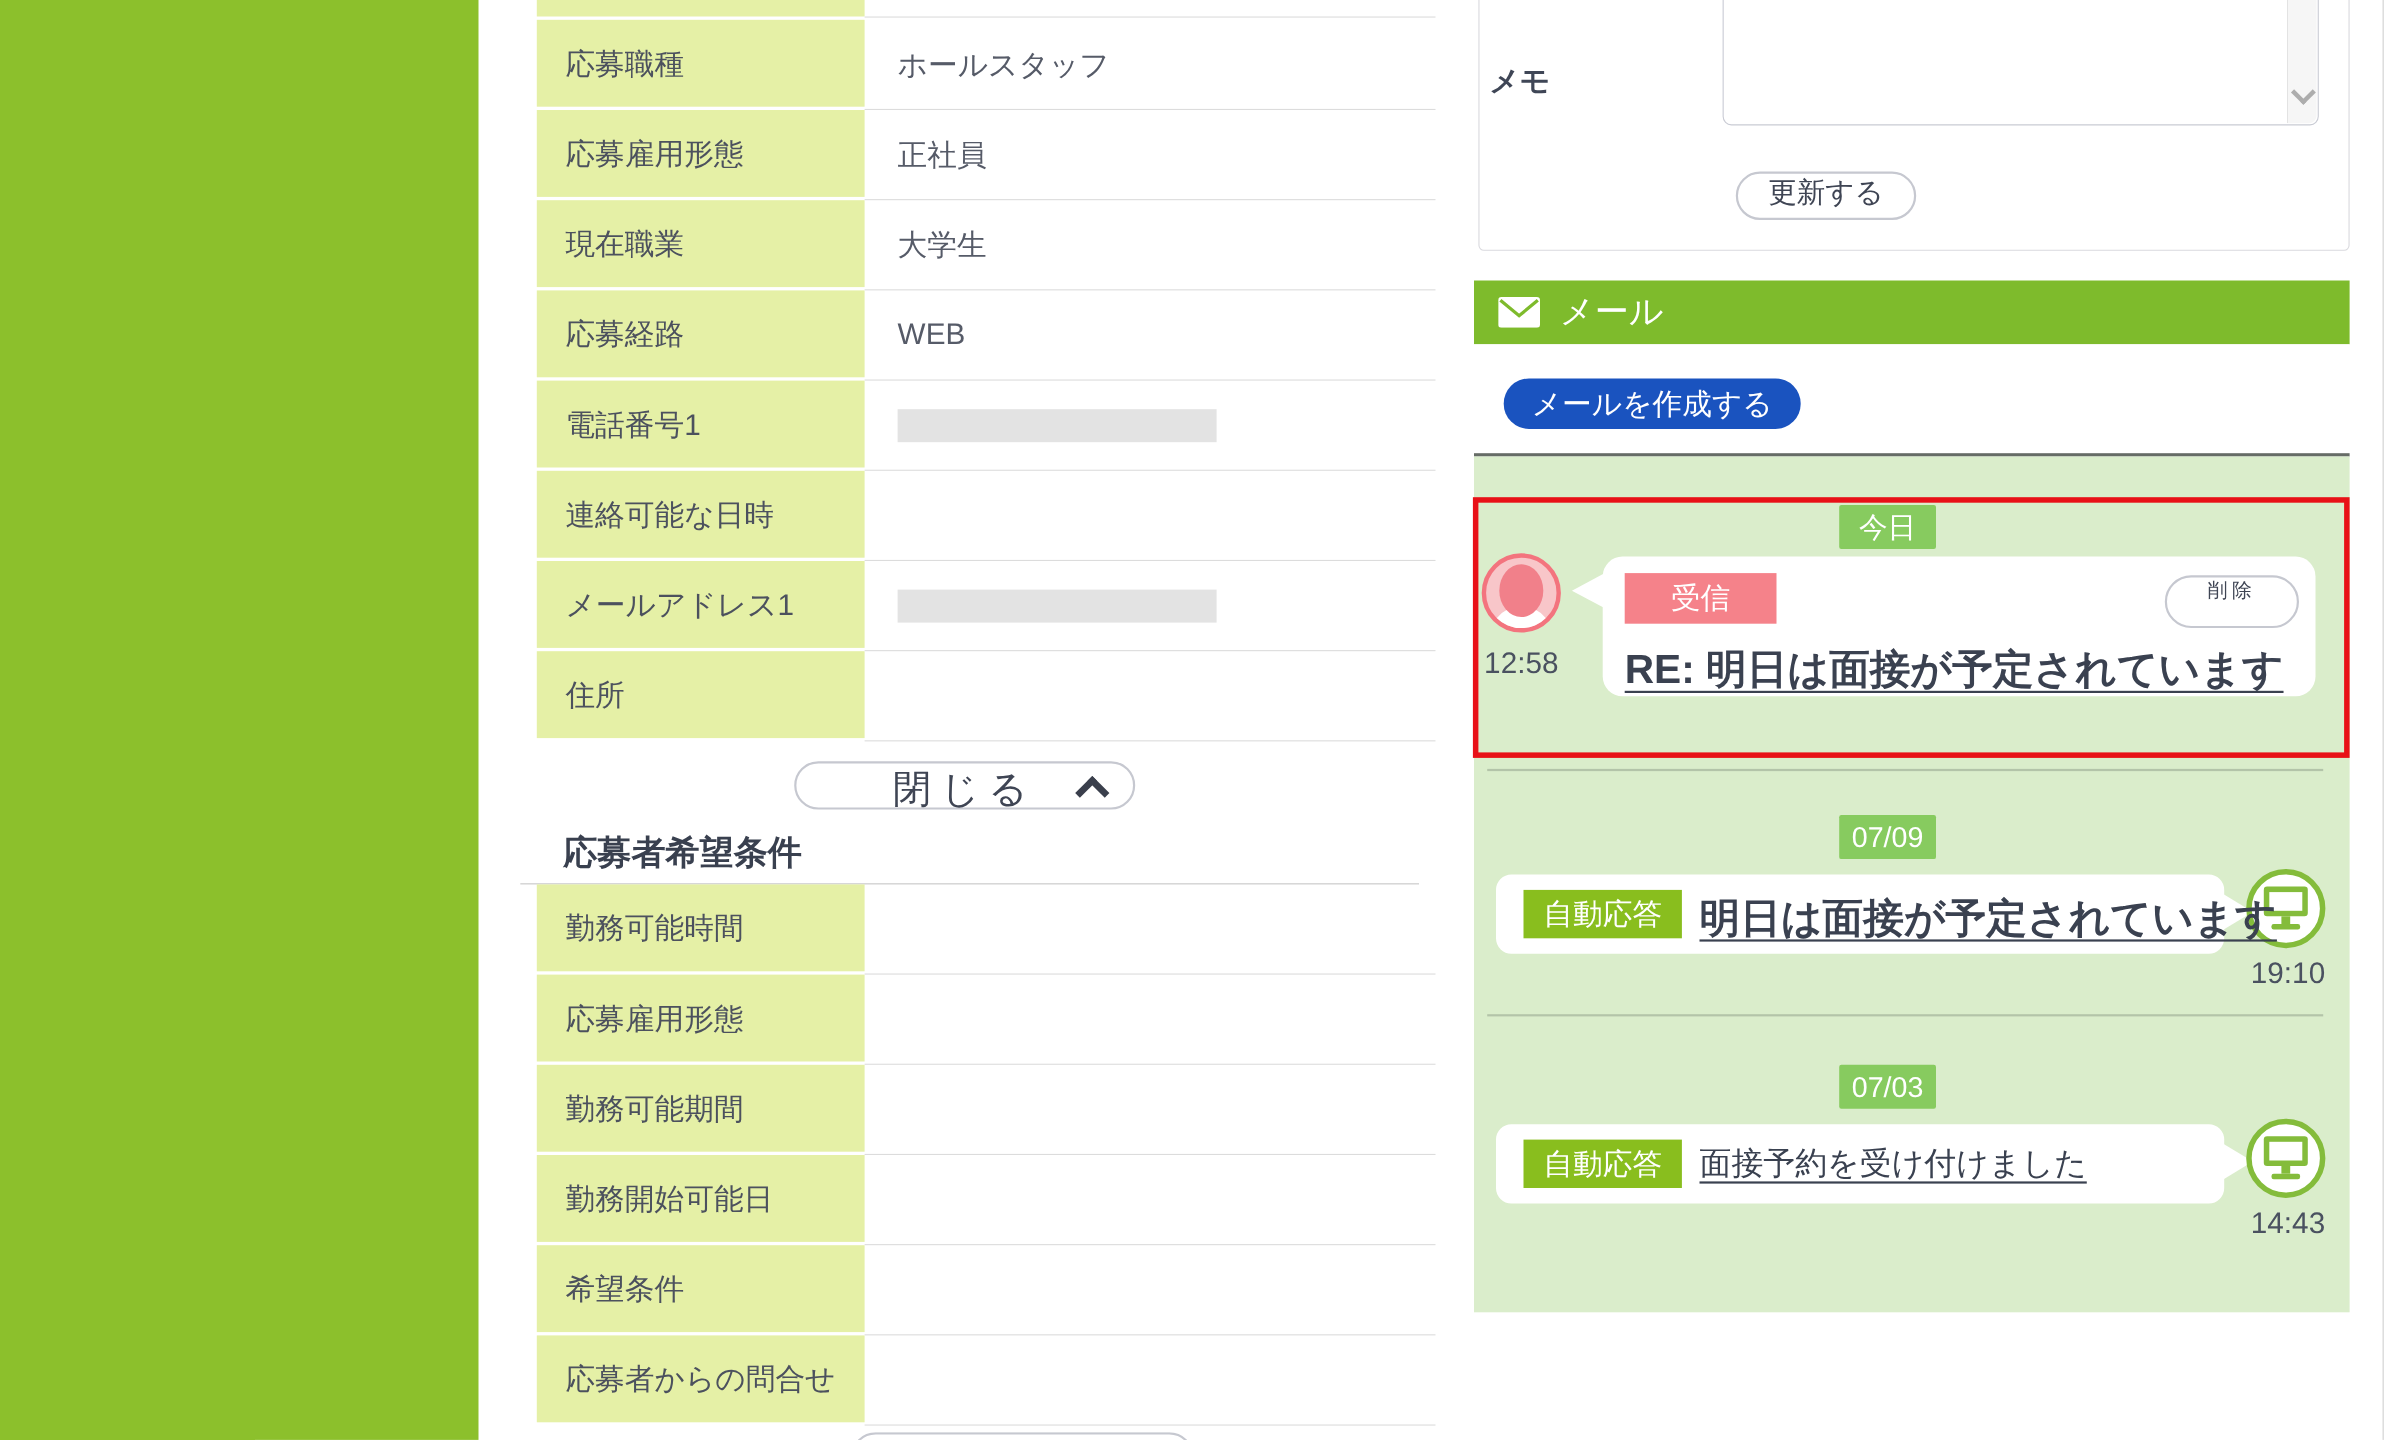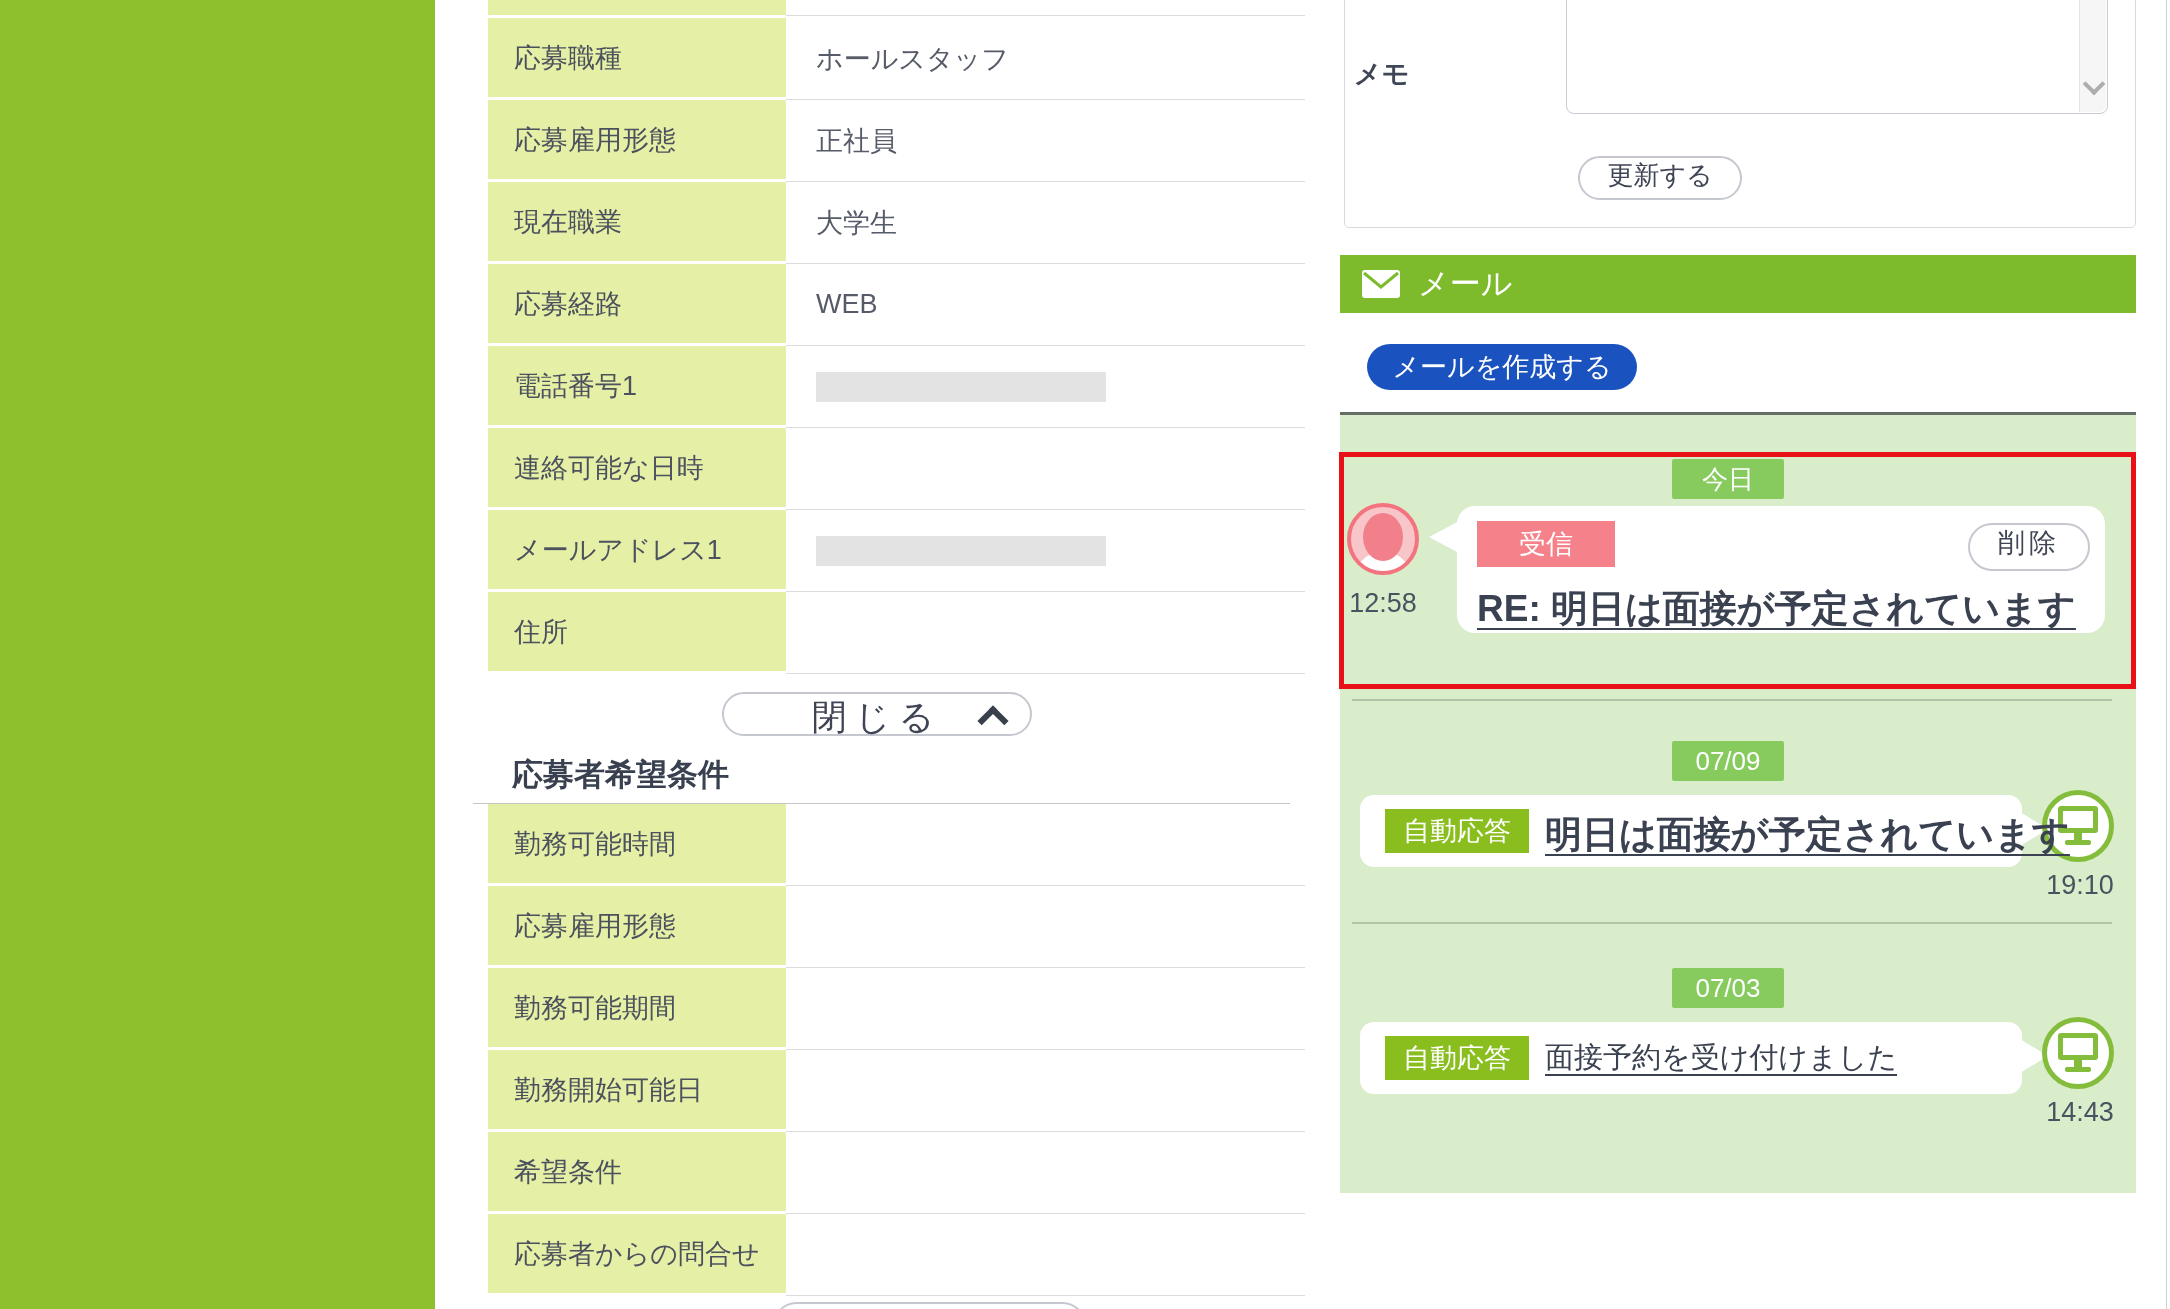--- a/index.html
+++ b/index.html
@@ -58,35 +58,35 @@
   .compose-row{left:1340px;top:313px;width:796px;height:99px;background:#fff;}
   .compose-btn{position:absolute;left:27px;top:31px;width:270px;height:46px;background:#1A53BF;
         border-radius:23px;display:flex;align-items:center;justify-content:center;
         color:#fff;font-size:27px;cursor:pointer;}
   .dark-line{left:1340px;top:412px;width:796px;height:3px;background:#666C66;}
   .mail-list{left:1340px;top:415px;width:796px;height:778px;background:#DAEDCB;}
   .divider{height:2px;background:#B3C4A9;}
 
   .highlight-box{left:1339px;top:452px;width:797px;height:237px;border:5px solid #E81117;
         box-sizing:border-box;background:transparent;z-index:5;}
-  .date-badge{width:112px;height:40px;background:#87CB5F;border-radius:2px;
+  .date-badge{width:88px;height:40px;background:#87CB5F;border-radius:2px;
         display:flex;align-items:center;justify-content:center;color:#fff;font-size:26px;z-index:6;}
   .type-badge{display:flex;align-items:center;justify-content:center;color:#fff;font-size:27px;z-index:7;}
   .badge-received{left:1477px;top:521px;width:138px;height:46px;background:#F5828A;}
   .badge-auto{width:144px;height:44px;background:#89BE1E;}
   .bubble{background:#fff;border-radius:18px;z-index:6;}
   .tail-left{width:0;height:0;border-top:16px solid transparent;border-bottom:16px solid transparent;
         border-right:30px solid #fff;z-index:6;}
   .tail-right{width:0;height:0;border-top:17px solid transparent;border-bottom:17px solid transparent;
         border-left:28px solid #fff;z-index:6;}
   .subject{font-size:37px;font-weight:bold;color:#3A4150;text-decoration:underline;
         text-underline-offset:7px;text-decoration-thickness:2px;z-index:7;cursor:pointer;}
   .subject.regular{font-weight:400;font-size:29px;}
   .time{width:84px;text-align:center;font-size:27px;color:#4A5160;z-index:6;}
-  .delete-btn{left:1968px;top:523px;width:122px;height:48px;font-size:27px;letter-spacing:4px;z-index:7;}
+  .delete-btn{left:1968px;top:523px;width:122px;height:48px;font-size:18px;letter-spacing:4px;z-index:7;}
 
   
   .avatar{left:1347px;top:503px;width:72px;height:72px;border-radius:50%;
         background:#F8C6C9;border:4px solid #F3747E;box-sizing:border-box;overflow:hidden;z-index:6;}
   .avatar .head{position:absolute;left:50%;top:6px;transform:translateX(-50%);
         width:40px;height:48px;border-radius:50%;background:#F1808A;z-index:2;}
   .avatar .shoulders{position:absolute;left:50%;bottom:-16px;transform:translateX(-50%);
         width:62px;height:36px;border-radius:50% 50% 0 0/100% 100% 0 0;background:#FFFFFF;z-index:1;}
 
   

